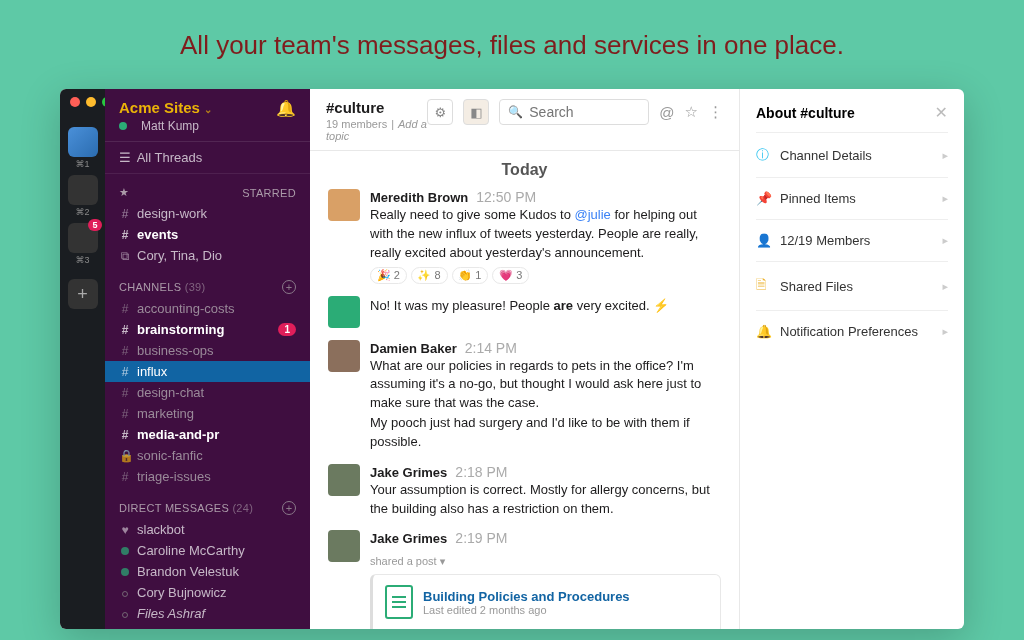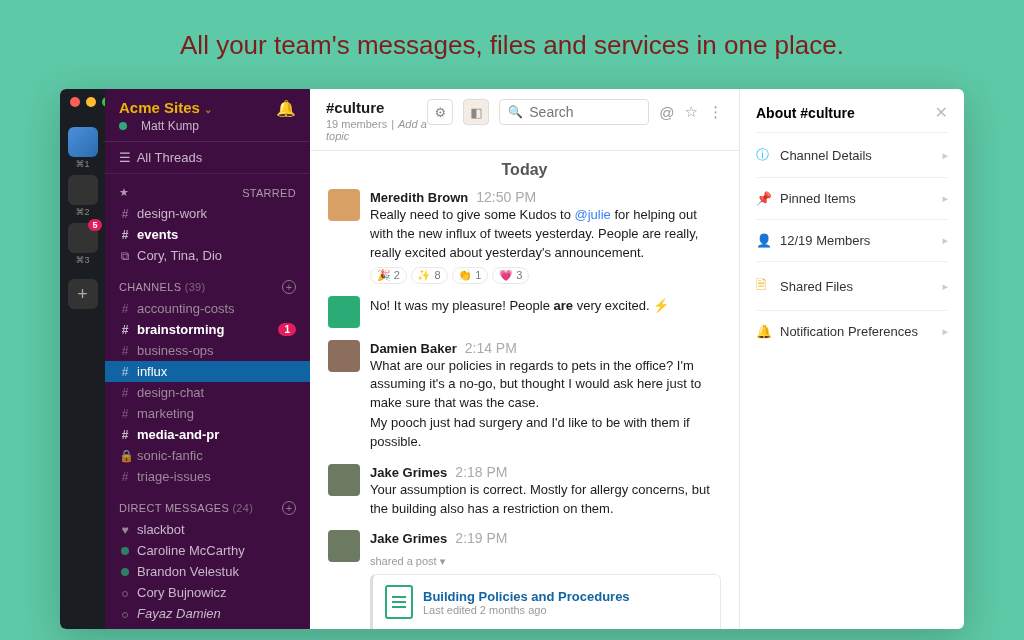--- a/index.html
+++ b/index.html
@@ -205,21 +205,21 @@
           <div class="sb-item">
             <span class="pre"><span class="dot"></span></span>
             <span>Brandon Velestuk</span>
           </div>
           <div class="sb-item">
             <span class="pre"><span class="dot away"></span></span>
             <span style="">Cory Bujnowicz</span>
           </div>
           <div class="sb-item">
             <span class="pre"><span class="dot away"></span></span>
-            <span style="font-style:italic">Fayaz Damien</span>
+            <span style="font-style:italic">Files Ashraf</span>
           </div>
           <div class="sb-item">
             <span class="pre"></span>
             <span>Graham Hicks</span>
           </div>
         </div>
     </div>
   </div>
 
   <div class="main">

